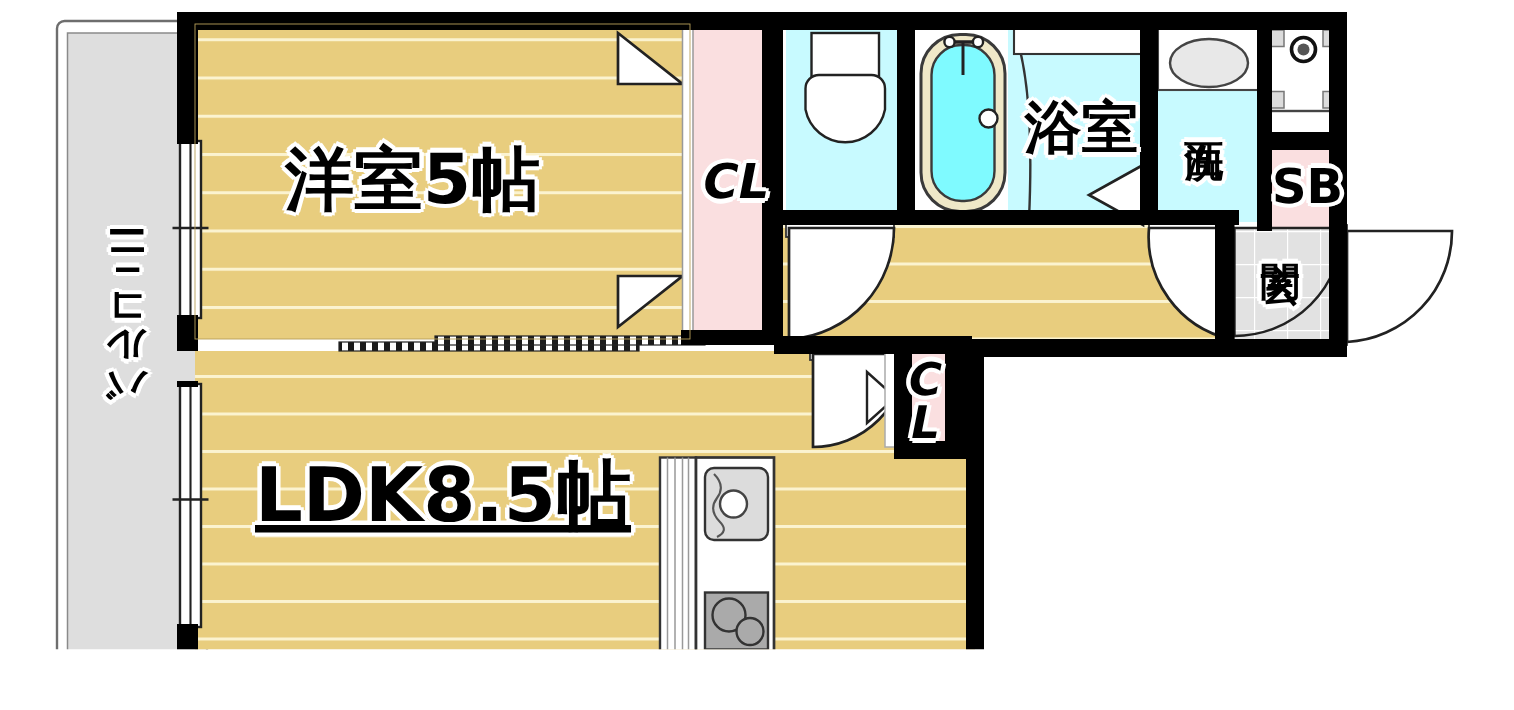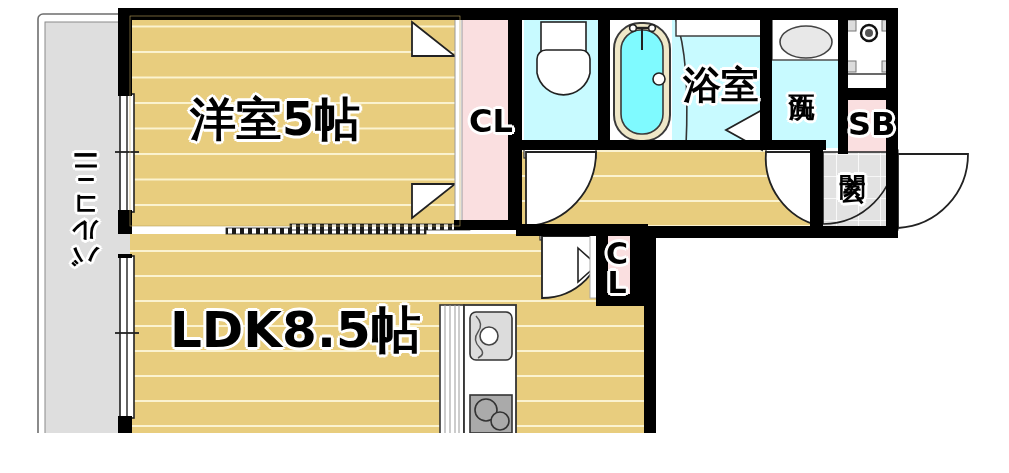--- a/index.html
+++ b/index.html
@@ -24,21 +24,21 @@
        2px 0 0 #fff, -2px 0 0 #fff, 0 2px 0 #fff, 0 -2px 0 #fff,
        2px 2px 0 #fff, -2px 2px 0 #fff, 2px -2px 0 #fff, -2px -2px 0 #fff,
        3px 0 0 #fff, -3px 0 0 #fff, 0 3px 0 #fff, 0 -3px 0 #fff;
     line-height:1.0;
     user-select:none;
   }
   .lbl-room{font-size:46px;}
   .lbl-ldk{font-size:50px;}
   .lbl-mid{font-size:38px;text-align:center;}
   .lbl-sm{font-size:26px;}
-  .lbl-cl{font-size:32px;}
+  .lbl-cl{font-size:32px;font-style:italic;}
   .vert{
     writing-mode:vertical-rl;
     text-orientation:upright;
   }
   .stackcl{
     display:flex;flex-direction:column;align-items:center;
     line-height:0.95;
   }
 </style>
 </head>
@@ -256,21 +256,21 @@
   </g>
 
   <g>
     <rect x="130" y="16" width="330" height="210" fill="none" stroke="#b9a05a" stroke-width="0.6"></rect>
   </g>
 
 </svg>
 
 <div class="lbl lbl-room" style="left:190px; top:96px;">洋室5帖</div>
 
-<div class="lbl lbl-ldk" style="left:170px; top:305px;">LDK8.5帖</div>
+<div class="lbl lbl-ldk" style="left:170px; top:305px;text-decoration:underline;">LDK8.5帖</div>
 
 <div class="lbl lbl-mid" style="left:683px; top:66px;">浴室</div>
 
 <div class="lbl lbl-sm vert" style="left:789px; top:74px;">洗面</div>
 
 <div class="lbl lbl-sm vert" style="left:840px; top:155px;">玄関</div>
 
 <div class="lbl lbl-sm vert" style="left:72px; top:168px; font-size:26px; transform:rotate(180deg);">バルコニー</div>
 
 <div class="lbl lbl-cl" style="left:469px; top:105px;">CL</div>

